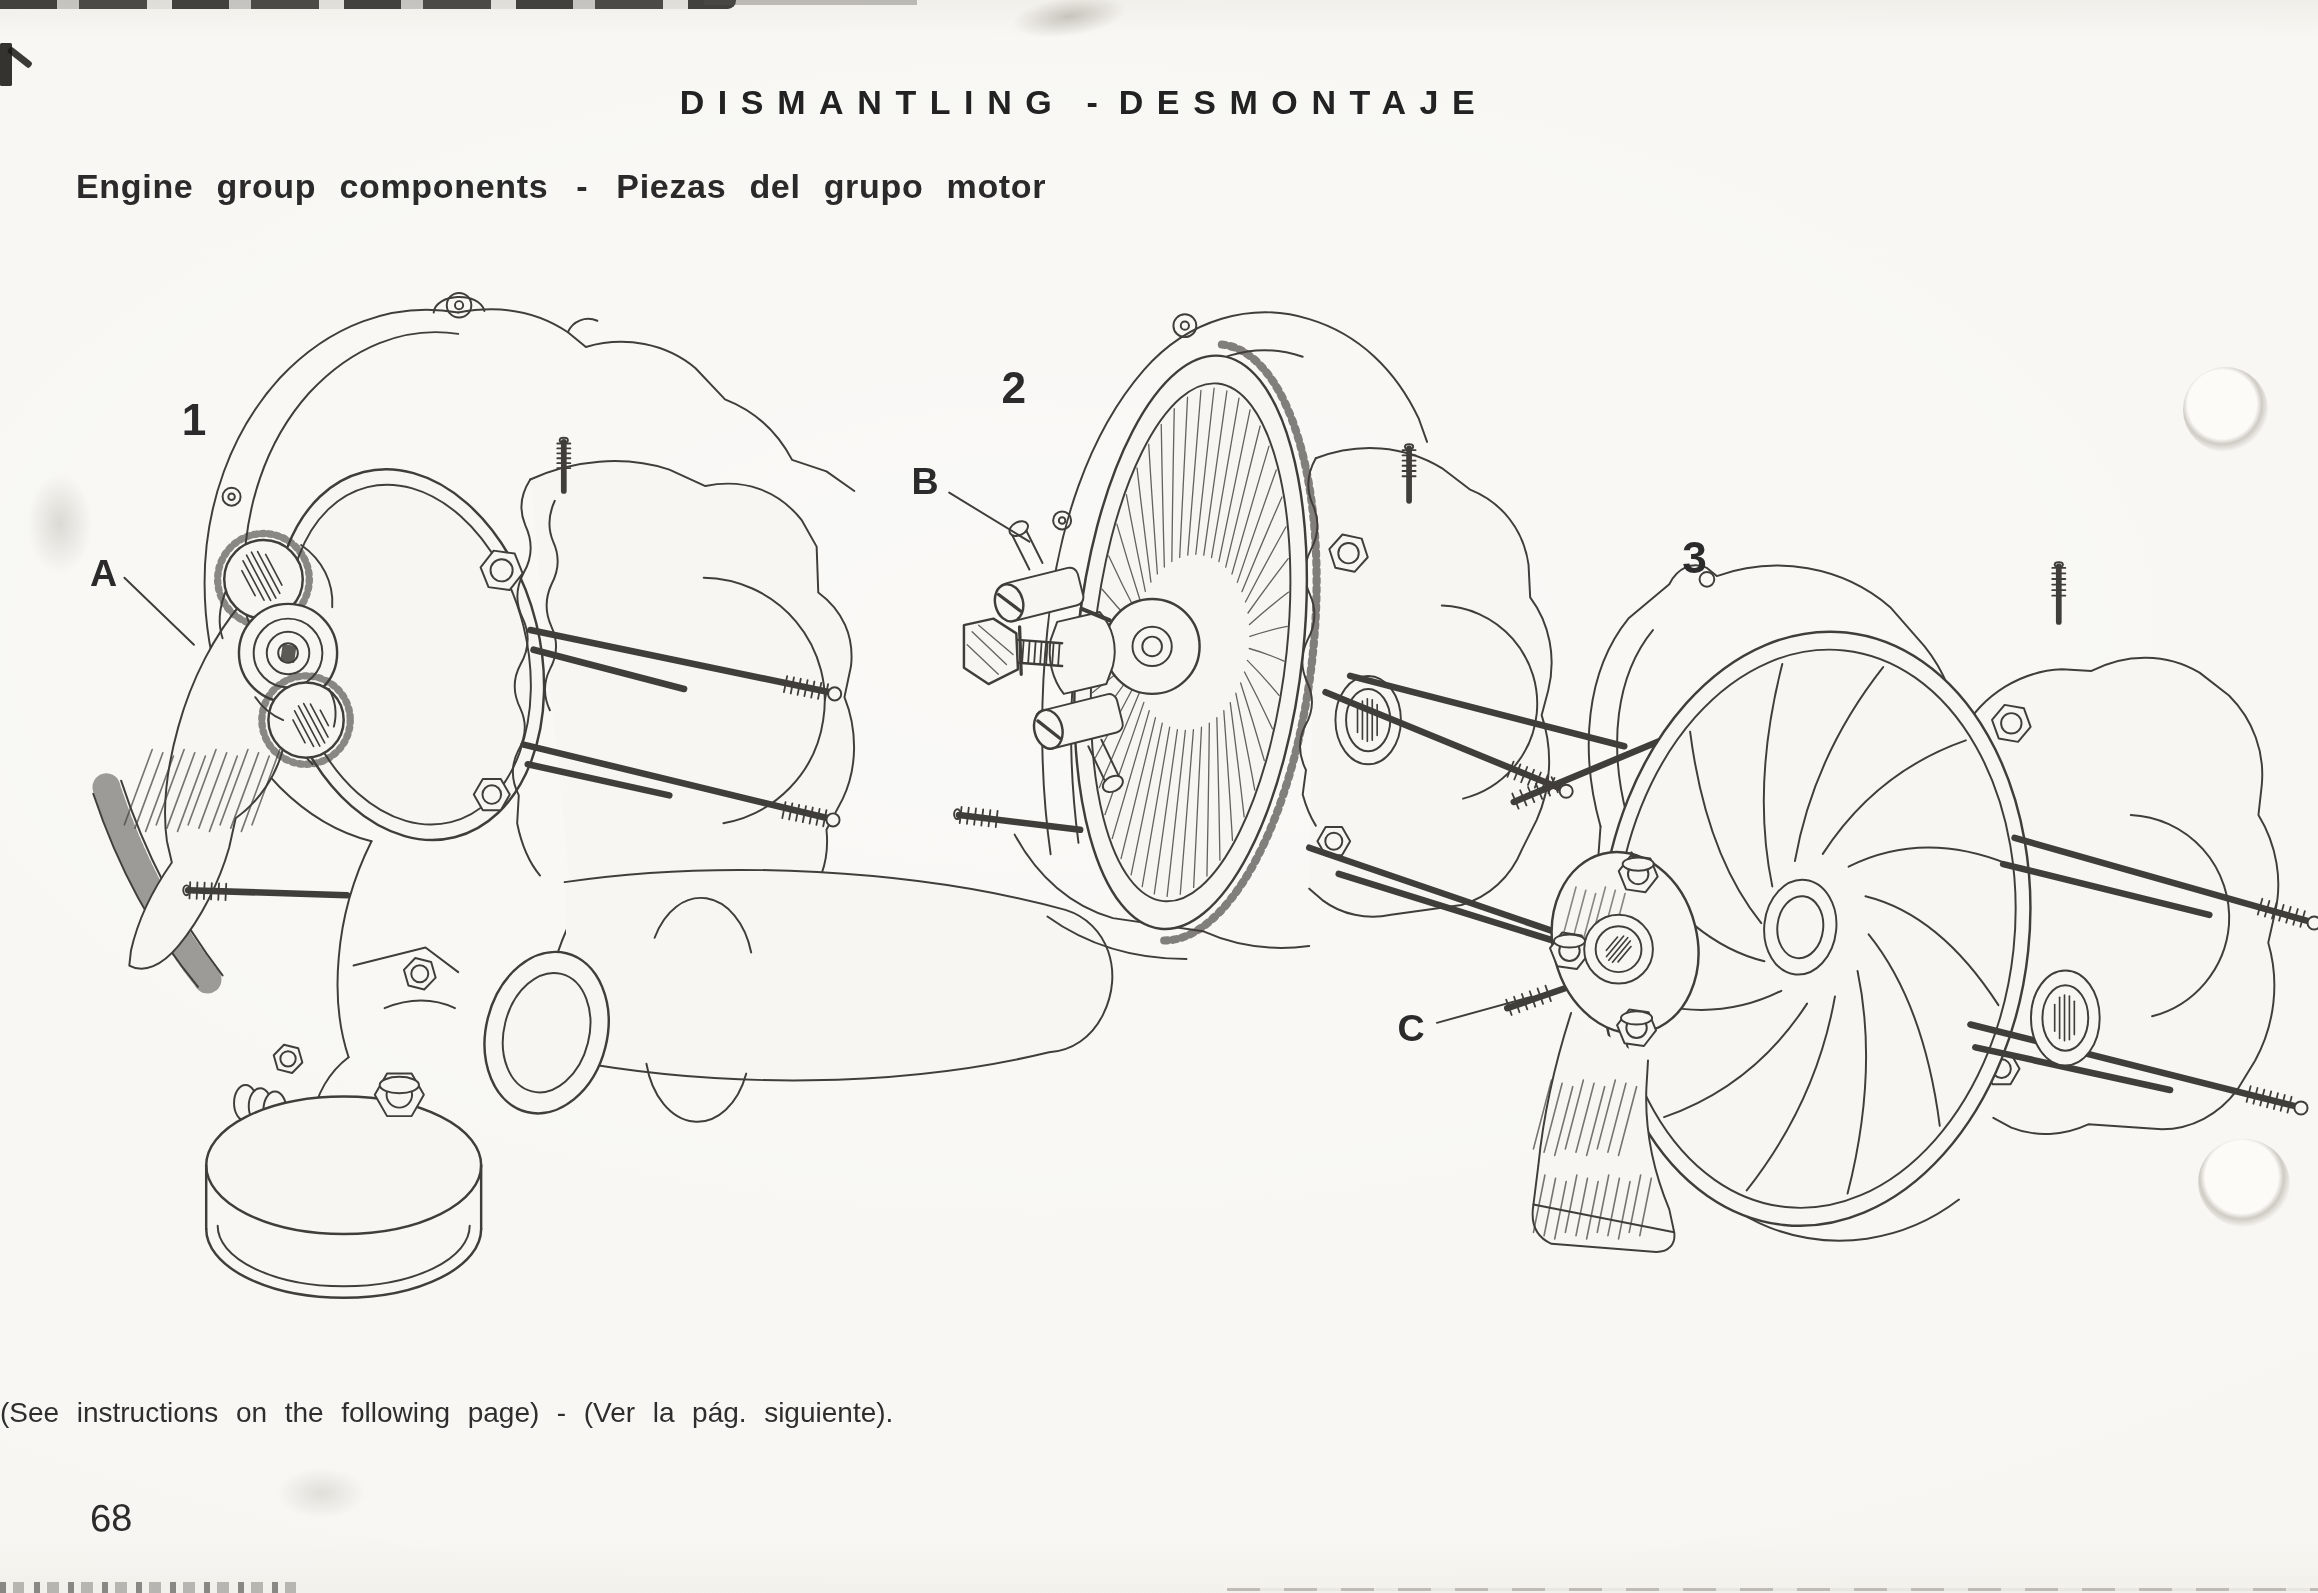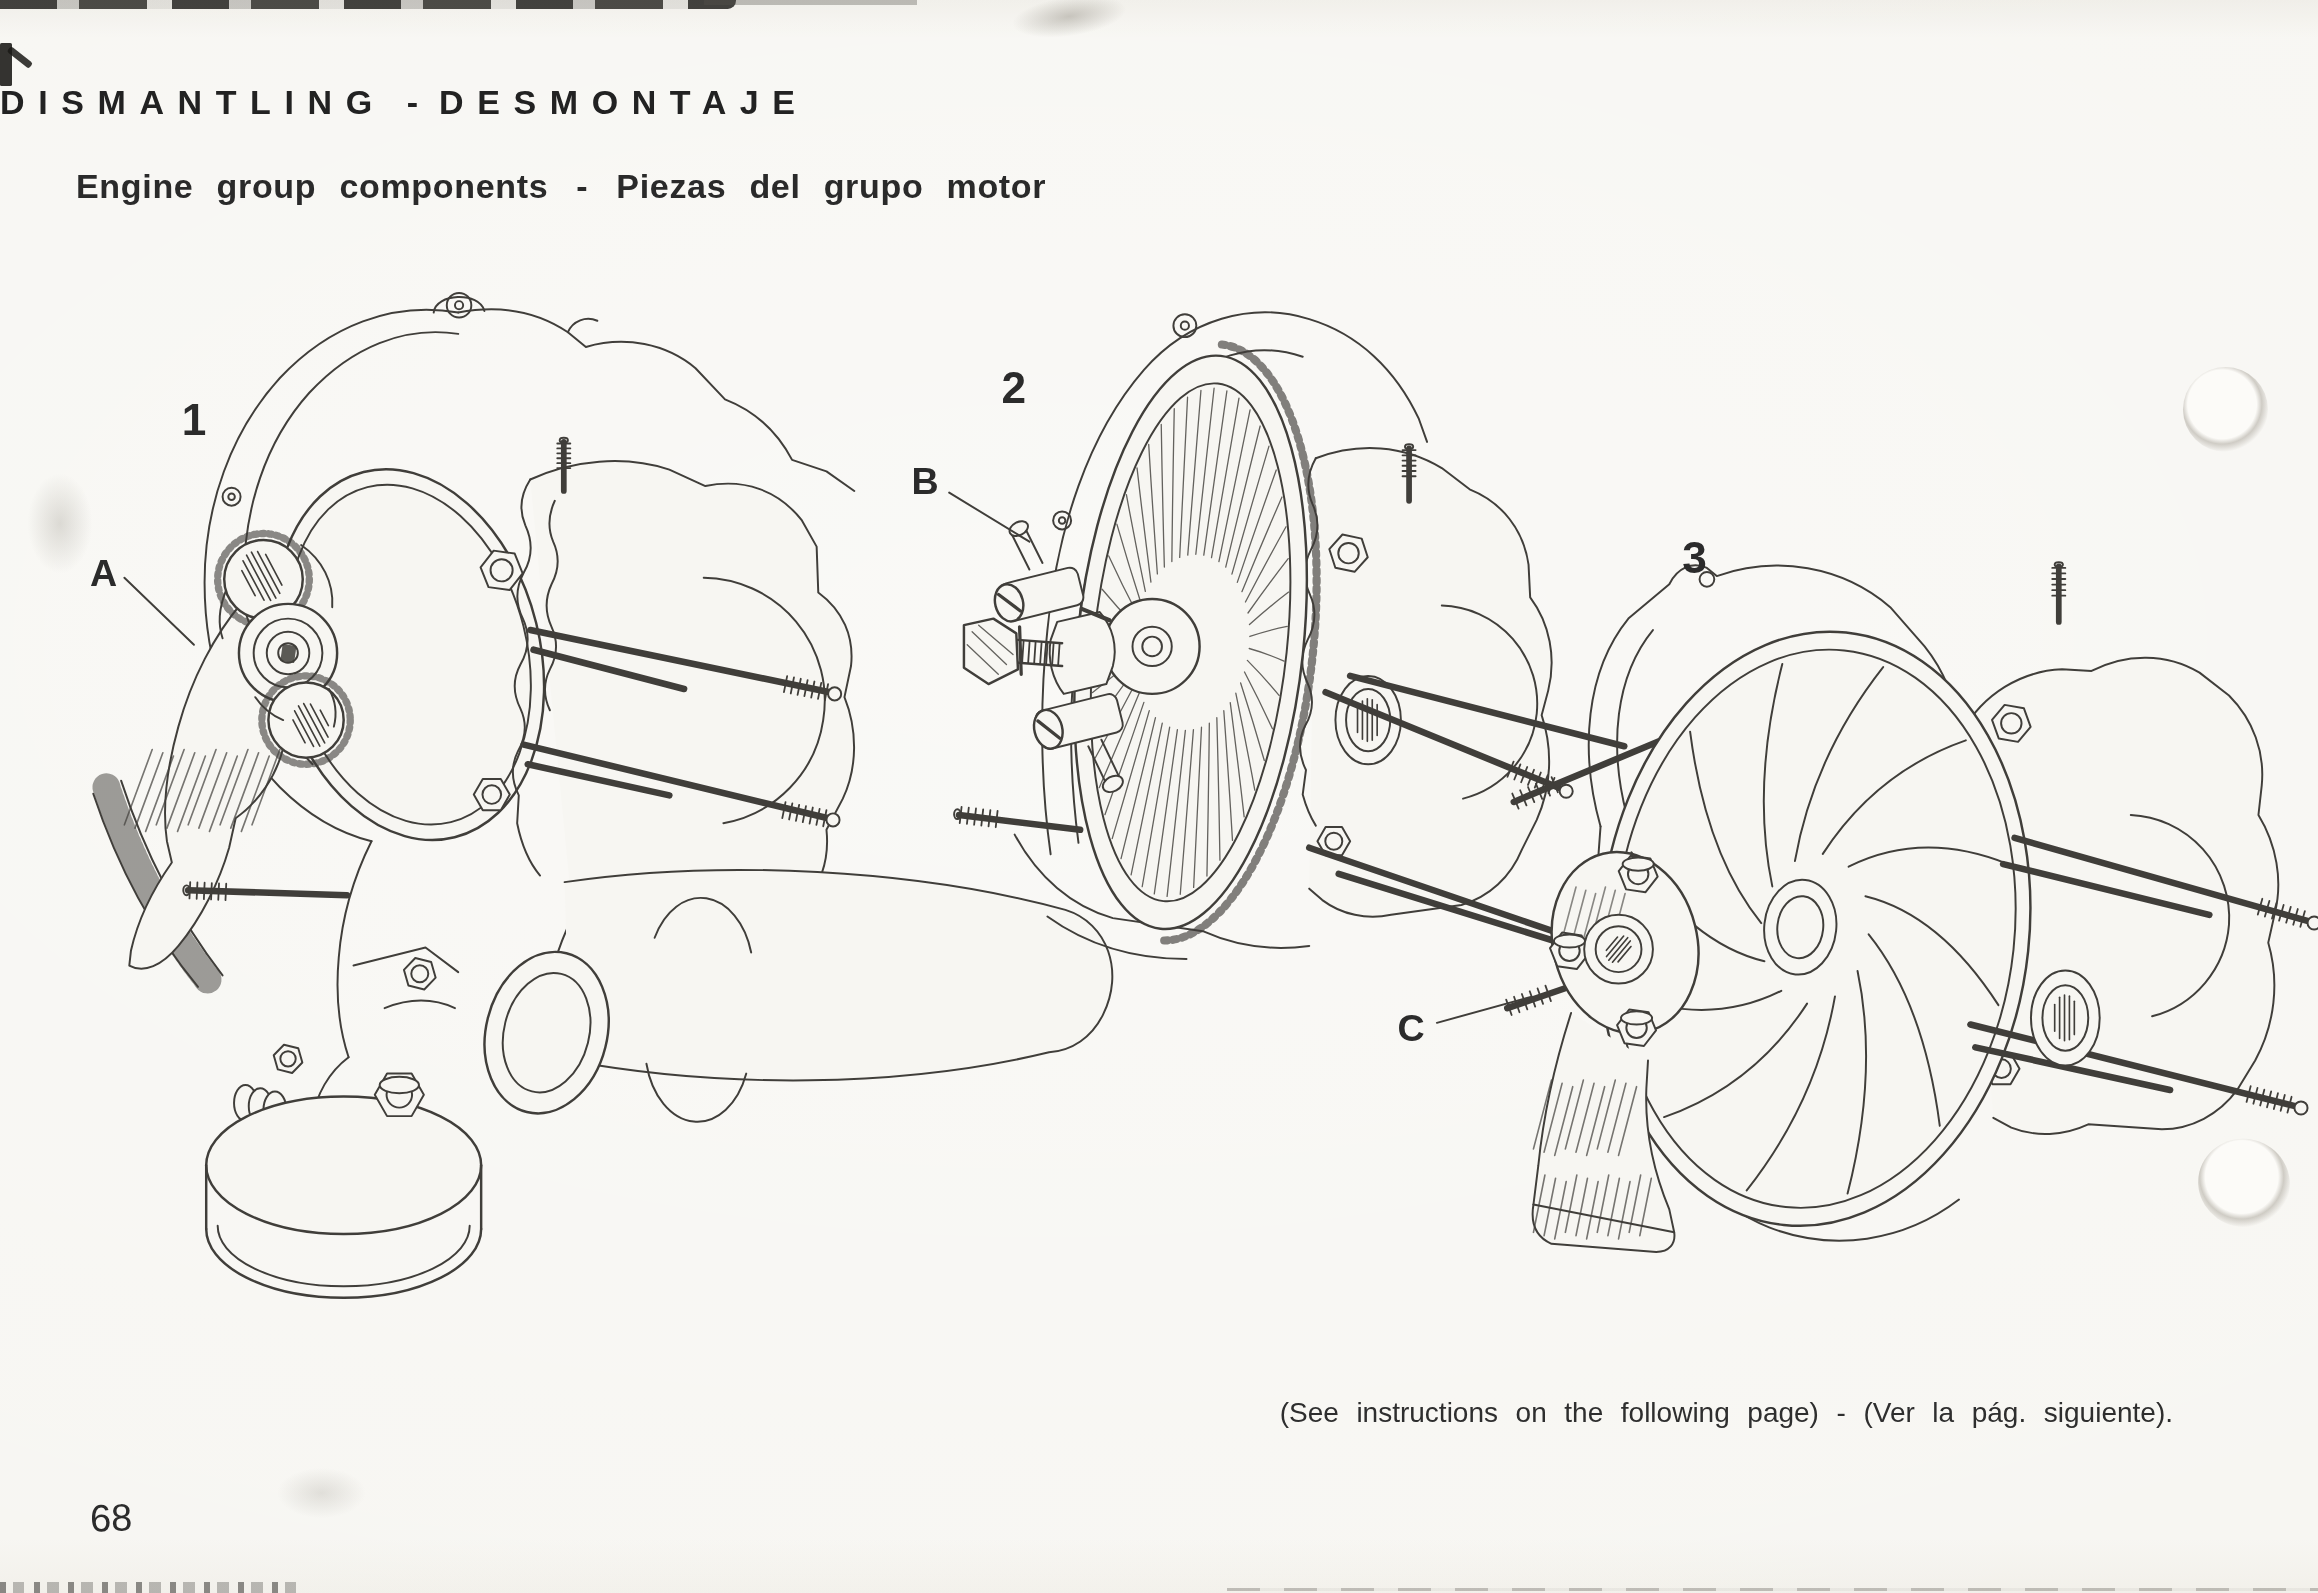--- a/index.html
+++ b/index.html
@@ -10,36 +10,37 @@
       radial-gradient(ellipse 160% 120% at 45% 40%, rgba(255,255,255,.35), rgba(0,0,0,0) 60%),
       linear-gradient(180deg,#efede7 0px,#f7f6f2 38px,#f7f6f2 1538px,#f2f0ea 1594px),
       #f7f6f2;
     overflow:hidden;
     font-family:"Liberation Sans",sans-serif;
     color:#262626;
   }
   .abs{position:absolute;}
   .title-row{
     left:0;top:83px;width:2168px;
+    text-align:center;
     font-size:34px;font-weight:700;color:#222;
     letter-spacing:.40em;white-space:nowrap;
   }
   .title-row .sep{letter-spacing:0;margin:0 21px;}
   .heading-row{
     left:76px;top:167px;width:2045px;
     font-size:34px;font-weight:700;color:#2a2a2a;
     letter-spacing:.02em;word-spacing:13px;white-space:nowrap;
   }
   .heading-row .sep{margin:0 28px;}
   .figcap{
     left:0;top:1347px;width:2157px;text-align:center;
     font-size:29.5px;color:#2e2e2e;word-spacing:6.5px;font-weight:400;
   }
   .instr{
-    left:0;top:1397px;width:2173px;text-align:right;
+    left:0;top:1397px;width:2173px;text-align:left;
     font-size:28px;color:#2e2e2e;word-spacing:9.8px;font-weight:400;
   }
   .pagenum{
     left:90px;top:1497px;font-size:38px;color:#2b2b2b;
     transform:rotate(-2deg);font-weight:400;
   }
   
   .edge-top{
     left:0;top:0;width:736px;height:9px;opacity:.85;
     background:

